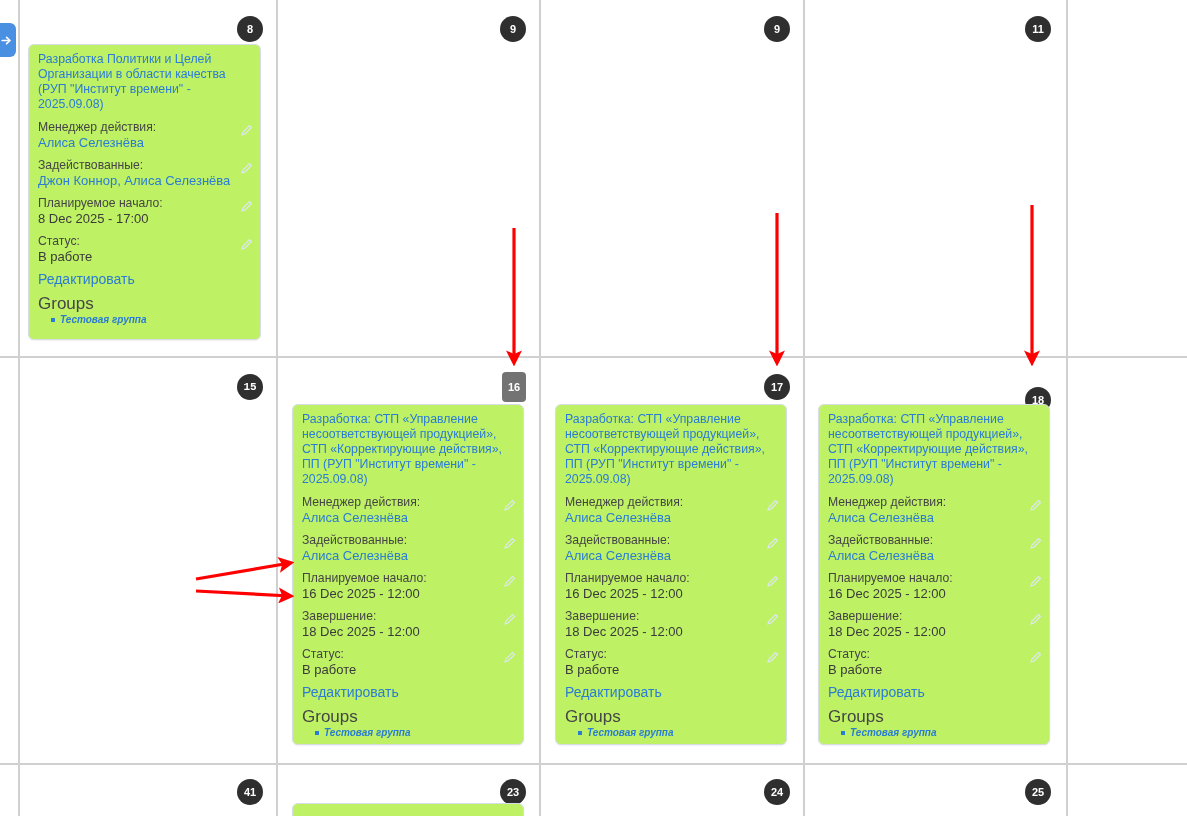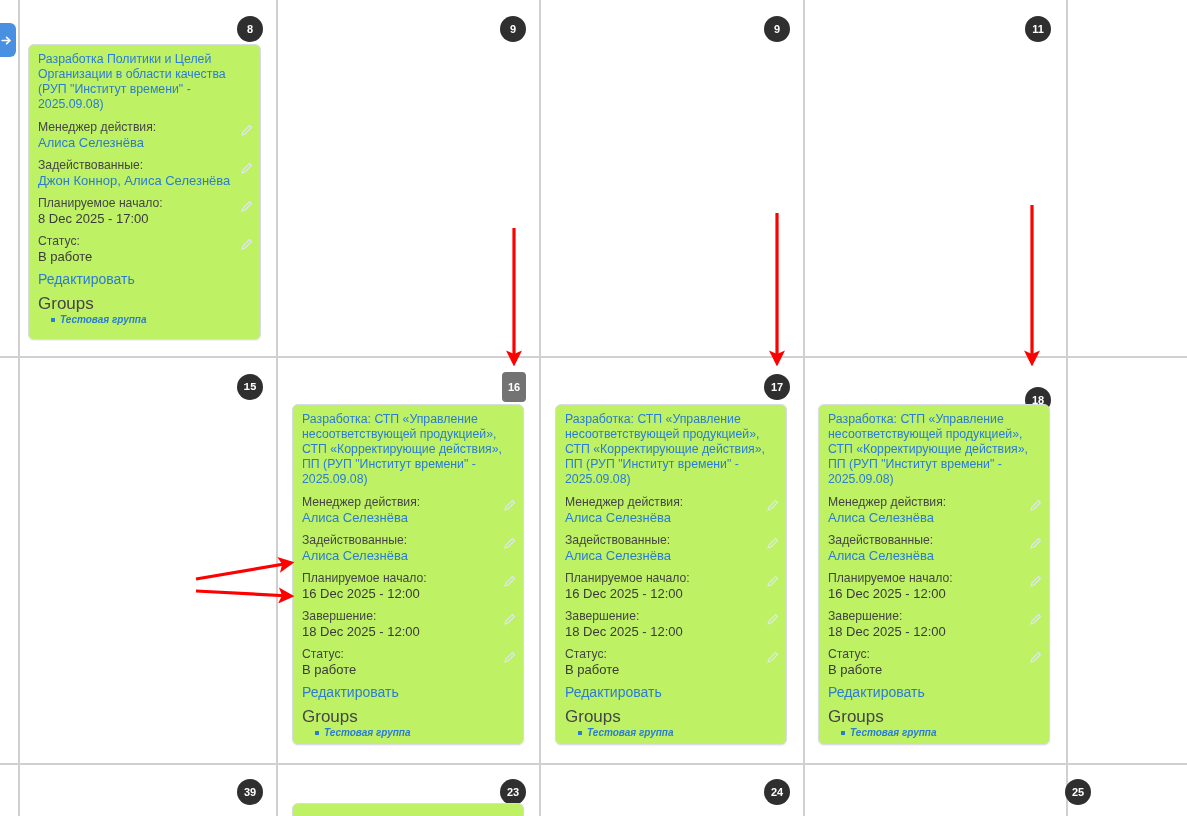--- a/index.html
+++ b/index.html
@@ -173,24 +173,24 @@
   <div class="daynum" style="left:237px; top:16px;">8</div>
   <div class="daynum" style="left:500px; top:16px;">9</div>
   <div class="daynum" style="left:764px; top:16px;">9</div>
   <div class="daynum" style="left:1025px;top:16px;">11</div>
 
   <div class="daynum" style="left:237px; top:374px;font-family:Liberation Mono, monospace;">15</div>
   <div class="daynum selected" style="left:502px; top:372px;">16</div>
   <div class="daynum" style="left:764px; top:374px;">17</div>
   <div class="daynum" style="left:1025px;top:374px;margin-top:13px;">18</div>
 
-  <div class="daynum" style="left:237px; top:779px;">39</div>
+  <div class="daynum" style="left:237px; top:779px;">41</div>
   <div class="daynum" style="left:500px; top:779px;">23</div>
   <div class="daynum" style="left:764px; top:779px;">24</div>
-  <div class="daynum" style="left:1025px;top:779px;margin-left:40px;">25</div>
+  <div class="daynum" style="left:1025px;top:779px;">25</div>
 
   <div class="card" style="left:28px; top:44px; width:233px; height:296px;">
     <div class="card-title">Разработка Политики и Целей Организации  в области качества (РУП "Институт времени" - 2025.09.08)</div>
 
     <div class="field">
       <span class="field-label">Менеджер действия:</span>
       <span class="field-value">Алиса Селезнёва</span>
       <span class="pencil">
         <svg width="13" height="13" viewBox="0 0 13 13">
             <path d="M2 11 L3 8 L9.5 1.5 L11.5 3.5 L5 10 Z" fill="none" stroke="#dde7f7" stroke-width="1.1"></path>

